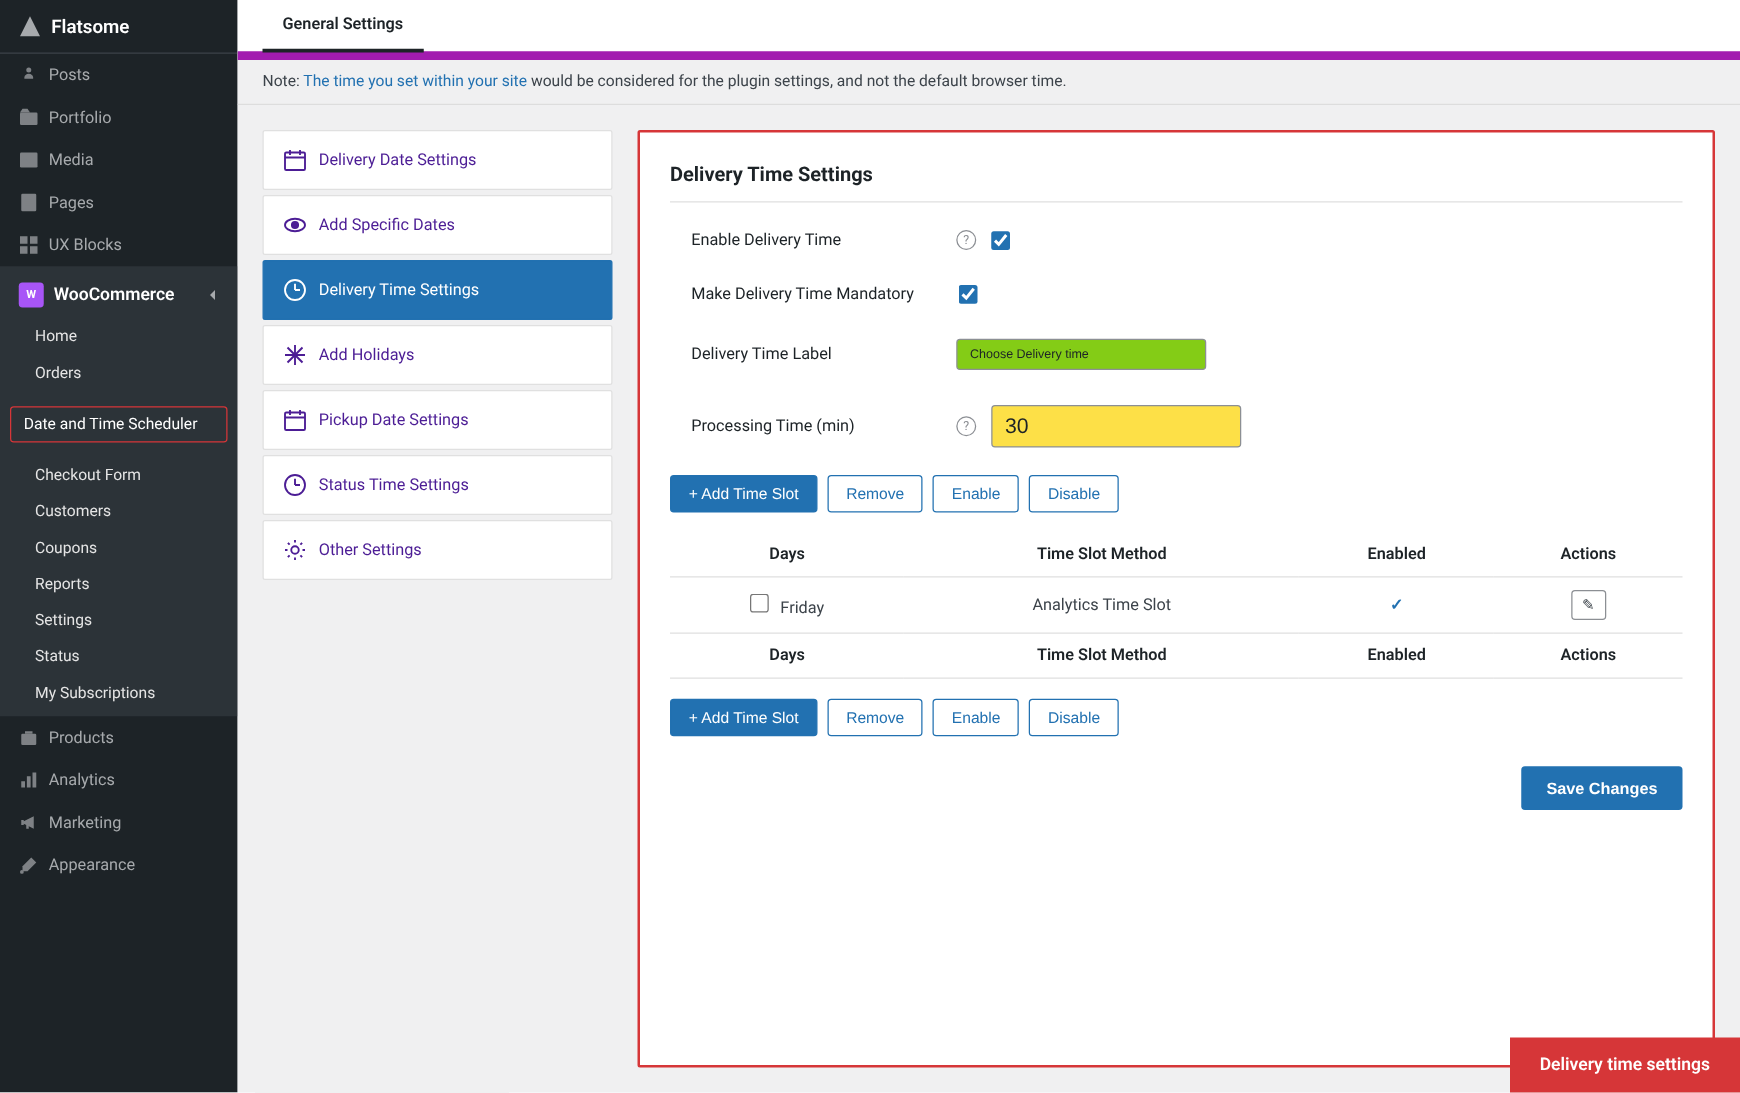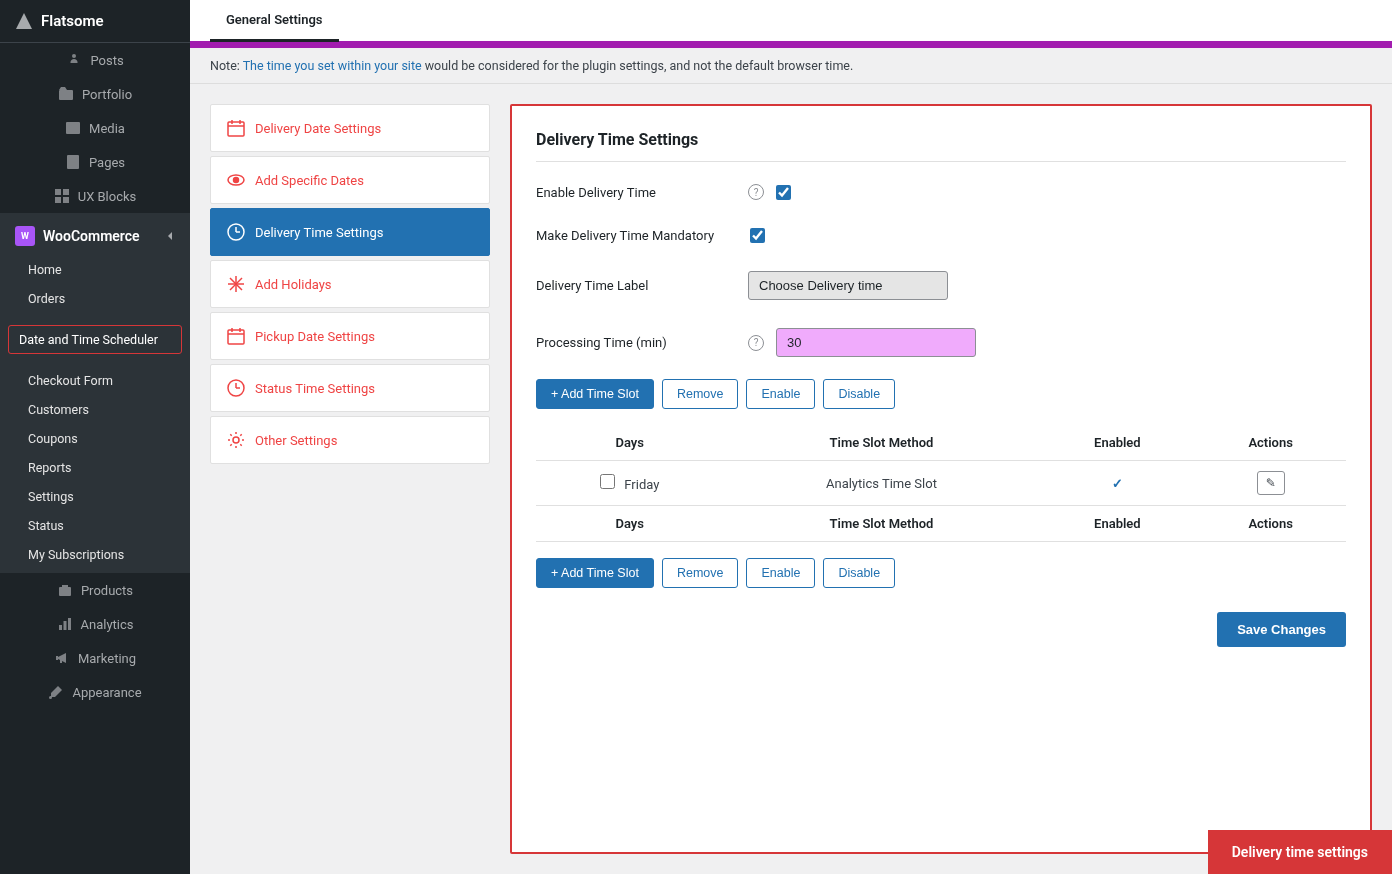--- a/index.html
+++ b/index.html
@@ -27,21 +27,20 @@
       border-bottom: 1px solid #3c434a;
     }
     .sidebar-item {
       display: flex;
       align-items: center;
       gap: 8px;
       padding: 9px 15px;
       cursor: pointer;
       color: #a7aaad;
       font-size: 13px;
-      justify-content: center;
     }
     .sidebar-item .icon { width: 16px; height: 16px; flex-shrink: 0; opacity: 0.7; }
     .sidebar-section {
       background: #2c3338;
       padding: 4px 0;
     }
     .sidebar-section-title {
       padding: 9px 15px;
       color: #fff;
       font-size: 14px;
@@ -118,21 +117,21 @@
     }
     .left-menu-item {
       background: #fff;
       border: 1px solid #e0e0e0;
       padding: 14px 16px;
       display: flex;
       align-items: center;
       gap: 10px;
       cursor: pointer;
       font-size: 13px;
-      color: #ef4444;
+      color: #4c1d95;
       border-radius: 2px;
     }
     .left-menu-item.active {
       background: #2271b1;
       color: #fff;
       border-color: #2271b1;
     }
     .left-menu-icon { width: 18px; height: 18px; flex-shrink: 0; }
 
     
@@ -153,42 +152,43 @@
       padding-bottom: 12px;
       border-bottom: 1px solid #e0e0e0;
     }
 
     
     .form-row {
       display: flex;
       align-items: center;
       gap: 12px;
       padding: 6px 0;
+      margin-left: 17px;
     }
     .form-label {
       width: 200px;
       font-size: 13px;
       color: #1d2327;
       flex-shrink: 0;
     }
     .form-control-input {
-      background: #e5e5e5;
+      background: #84cc16;
       border: 1px solid #8c8f94;
       border-radius: 3px;
       padding: 6px 10px;
-      font-size: 13px;
+      font-size: 10px;
       color: #1d2327;
       width: 200px;
     }
     .form-control-number {
-      background: #f0abfc;
+      background: #fde047;
       border: 1px solid #8c8f94;
       border-radius: 3px;
       padding: 6px 10px;
-      font-size: 13px;
+      font-size: 17px;
       color: #1d2327;
       width: 200px;
     }
     input[type="checkbox"] {
       width: 15px; height: 15px;
       accent-color: #2271b1;
     }
 
     
     .help-icon {

